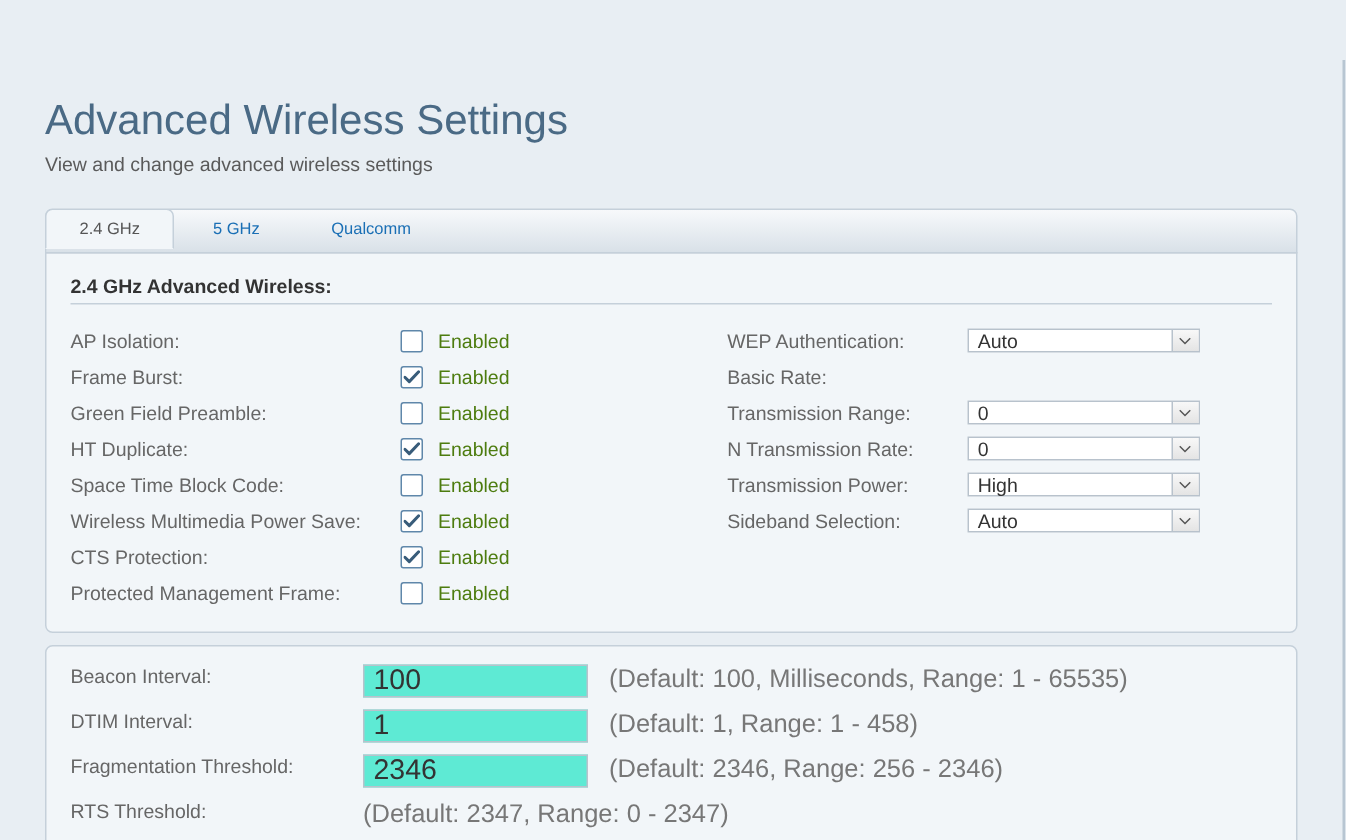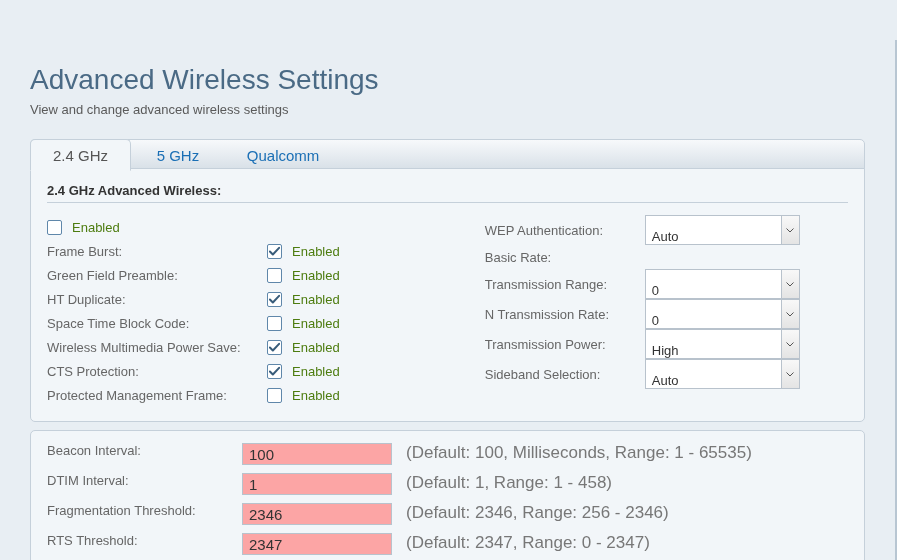--- a/index.html
+++ b/index.html
@@ -39,21 +39,21 @@
     position: absolute;
     left: 0; right: 0; top: 0; bottom: 0;
     background: linear-gradient(#f7f9fb, #d9e1e8);
     border: 1px solid #c5d0da;
     border-radius: 5px 5px 0 0;
   }
   .tab {
     position: relative;
     display: inline-block;
     padding: 7px 22px 6px;
-    font-size: 15px;
+    font-size: 11px;
     cursor: pointer;
     color: #1a6fb5;
     z-index: 2;
   }
   .tab.active {
     background: #f2f6f9;
     border: 1px solid #c5d0da;
     border-bottom: 1px solid #f2f6f9;
     border-radius: 5px 5px 0 0;
     color: #555;
@@ -102,23 +102,23 @@
     justify-content: center;
     background: #fff;
     margin-right: 10px;
     cursor: pointer;
     flex-shrink: 0;
   }
   .checkbox svg { width: 11px; height: 11px; display: block; }
   .cb-label { color: #4d7c0f; }
   .select {
     display: flex;
-    align-items: flex-end;
+    align-items: flex-start;
     width: 155px;
-    height: 30px;
+    height: 16px;
     background: #fff;
     border: 1px solid #b8c2cc;
     font-size: 13px;
     color: #333;
     cursor: pointer;
   }
   .select .sel-val {
     flex: 1;
     padding: 0 6px;
     white-space: nowrap;
@@ -149,23 +149,23 @@
   }
   .label2 {
     width: 195px;
     color: #666;
     flex-shrink: 0;
   }
   .textin {
     width: 150px;
     height: 22px;
     border: 1px solid #b8c2cc;
-    background: #fca5a5;
+    background: #5eead4;
     padding: 0 6px;
-    font-size: 15px;
+    font-size: 19px;
     color: #333;
     margin-right: 14px;
   }
   .hint {
     color: #777;
     font-size: 17px;
   }
 </style>
 </head>
 <body>
@@ -179,20 +179,21 @@
     <span class="tab active">2.4 GHz</span>
     <span class="tab">5 GHz</span>
     <span class="tab">Qualcomm</span>
   </div>
 
   <div class="panel">
     <div class="section-title">2.4 GHz Advanced Wireless:</div>
     <div class="cols">
       <div class="col-left" id="col-left">
           <div class="row">
+            <span class="label">AP Isolation:</span>
             <span class="checkbox"></span>
             <span class="cb-label">Enabled</span>
           </div>
           <div class="row">
             <span class="label">Frame Burst:</span>
             <span class="checkbox">
               <svg viewBox="0 0 12 12">
                 <path d="M1 6 L4.2 9.2 L11 2" stroke="#385c7a" stroke-width="2.2" fill="none" stroke-linecap="round" stroke-linejoin="round"></path>
               </svg>
             </span>
@@ -315,17 +316,16 @@
         <input class="textin" value="1" style="">
         <span class="hint">(Default: 1, Range: 1 - 458)</span>
       </div>
       <div class="row2">
         <span class="label2">Fragmentation Threshold:</span>
         <input class="textin" value="2346" style="">
         <span class="hint">(Default: 2346, Range: 256 - 2346)</span>
       </div>
       <div class="row2">
         <span class="label2">RTS Threshold:</span>
-        <input class="textin" value="2347" style="">
         <span class="hint">(Default: 2347, Range: 0 - 2347)</span>
       </div>
     </div>
 </div>
 
 </body></html>

